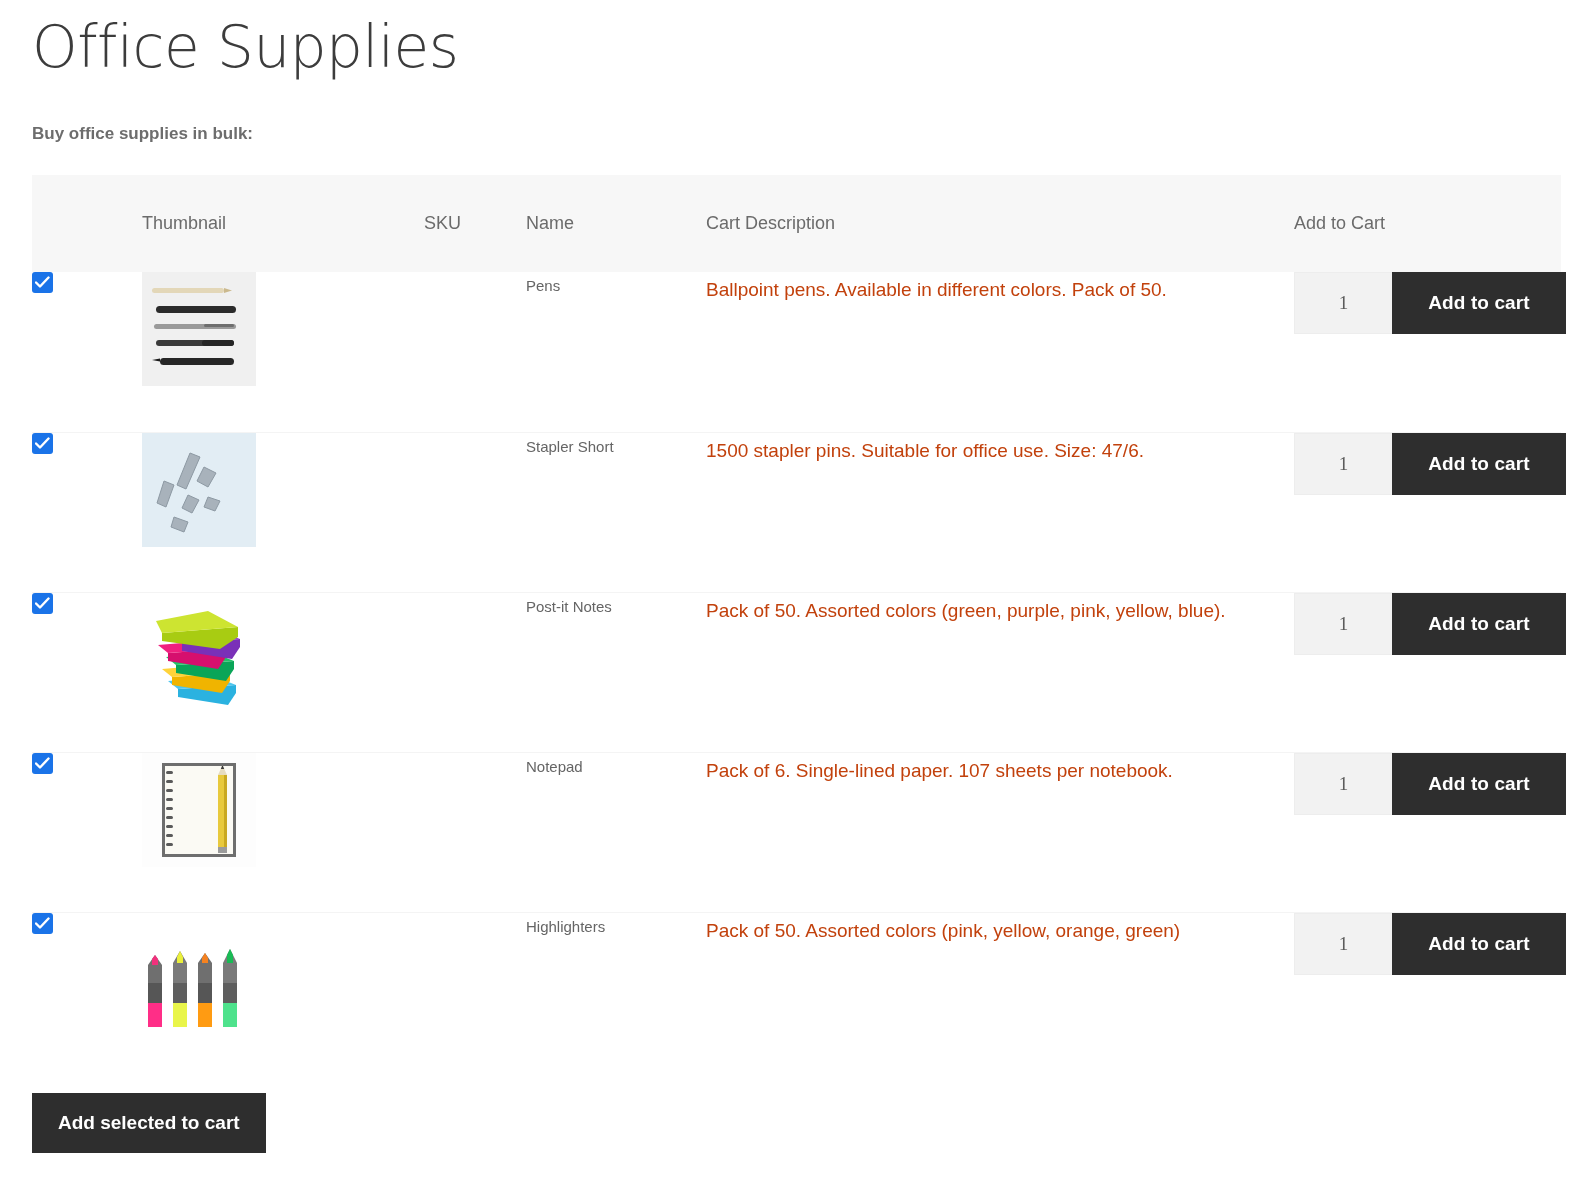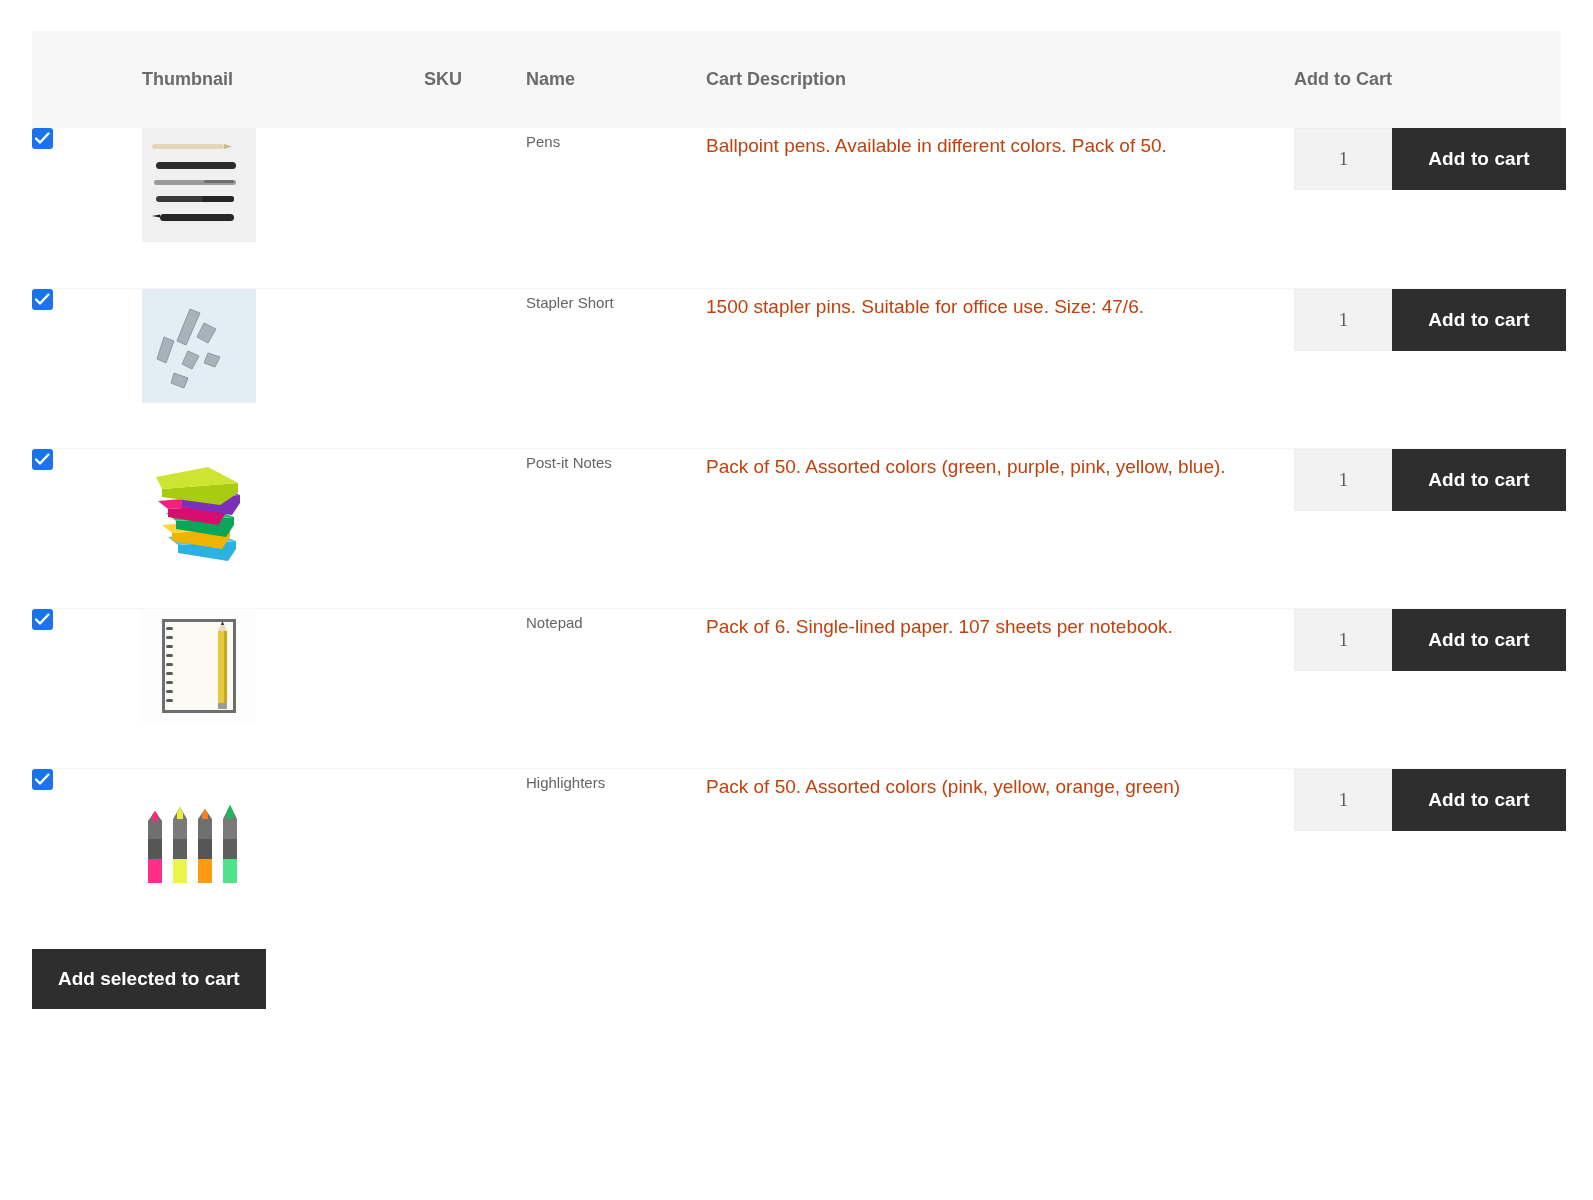--- a/index.html
+++ b/index.html
@@ -53,21 +53,21 @@
   table.product-table {
     width: 100%;
     border-collapse: collapse;
     table-layout: fixed;
   }
 
   table.product-table thead th {
     background: #f7f7f7;
     text-align: left;
     font-size: 18px;
-    font-weight: bold;
+    font-weight: normal;
     color: #6b6b6b;
     padding: 0;
     height: 97px;
     vertical-align: middle;
     border: none;
   }
 
   
   col.c-check { width: 110px; }
   col.c-thumb { width: 282px; }
@@ -173,20 +173,22 @@
     height: 60px;
     cursor: pointer;
     font-family: "Liberation Sans", sans-serif;
   }
 </style>
 </head>
 <body>
 
 <div class="page">
 
+  <h1 class="page-title">Office Supplies</h1>
+  <p class="subtitle">Buy office supplies in bulk:</p>
 
   <div class="table-wrap">
     <table class="product-table">
       <colgroup>
         <col class="c-check">
           <col class="c-thumb">
           <col class="c-sku">
         <col class="c-name">
           <col class="c-desc">
           <col class="c-cart">

